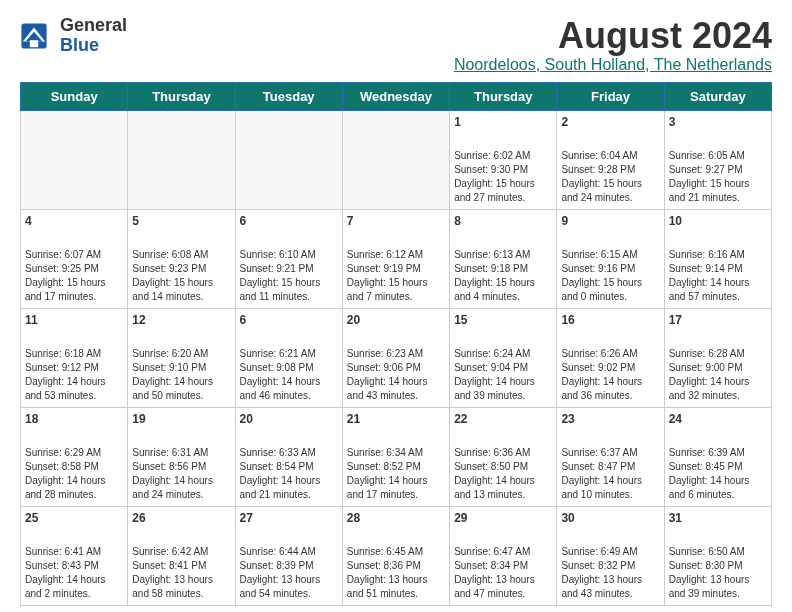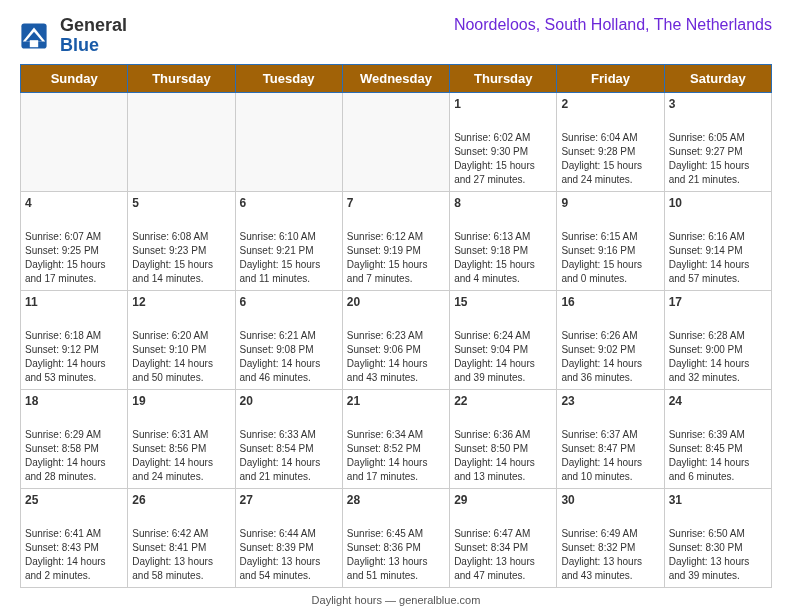--- a/index.html
+++ b/index.html
@@ -35,30 +35,31 @@
       text-align: right;
     }
     .month-title {
       font-size: 36px;
       font-weight: bold;
       color: #333;
       line-height: 1.1;
     }
     .location-title {
       font-size: 16px;
-      color: #6d28d9;
+      color: #0f766e;
       font-weight: normal;
+      text-decoration: underline;
     }
     .calendar {
       width: 100%;
       border-collapse: collapse;
       margin-top: 4px;
     }
     .calendar th {
-      background: #a16207;
+      background: #0f766e;
       color: #fff;
       font-size: 13px;
       font-weight: bold;
       padding: 6px 4px;
       text-align: center;
       border: 1px solid #2a6db5;
     }
     .calendar td {
       border: 1px solid #ccc;
       vertical-align: top;
@@ -101,20 +102,21 @@
       <polygon points="20,8 36,28 4,28" fill="#fff"></polygon>
       <polygon points="20,14 32,28 8,28" fill="#1a5ba8"></polygon>
       <rect x="14" y="26" width="12" height="10" fill="#fff"></rect>
     </svg>
     <div class="logo-text">
       <div>General</div>
       <div style="color:#1a5ba8;">Blue</div>
     </div>
   </div>
   <div class="title-area">
+    <div class="month-title">August 2024</div>
     <div class="location-title">Noordeloos, South Holland, The Netherlands</div>
   </div>
 </div>
 
 <table class="calendar">
   <thead>
     <tr>
       <th>Sunday</th>
       <th>Thursday</th>
       <th>Tuesday</th>

